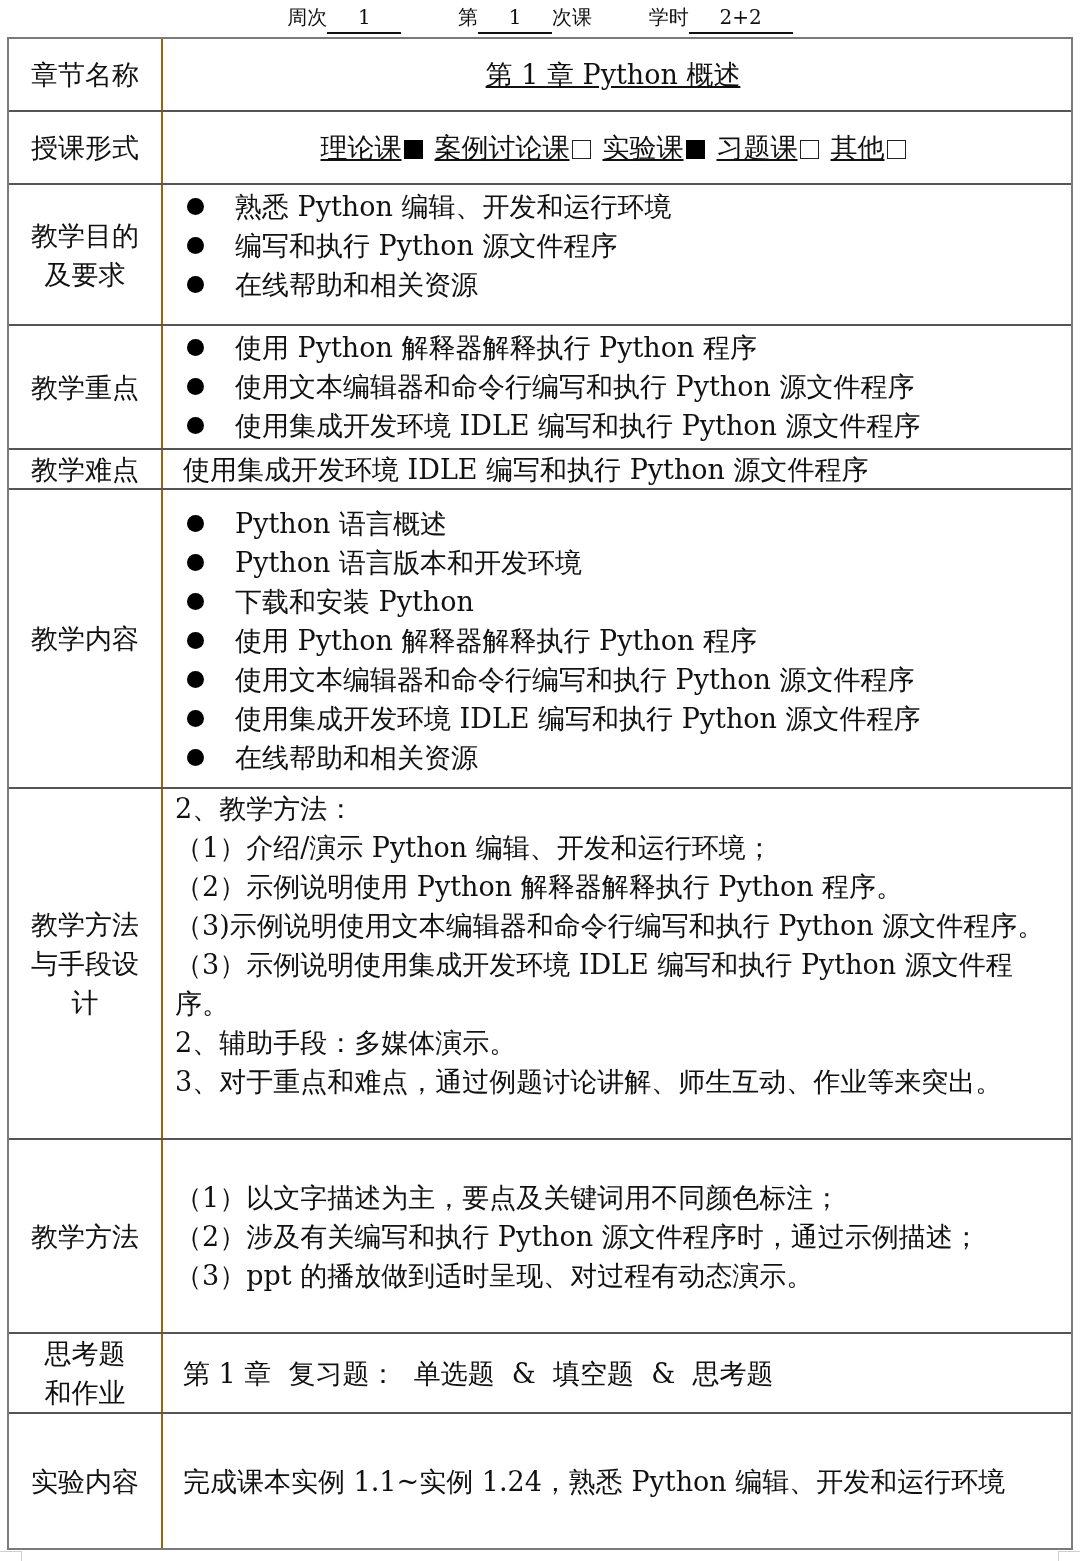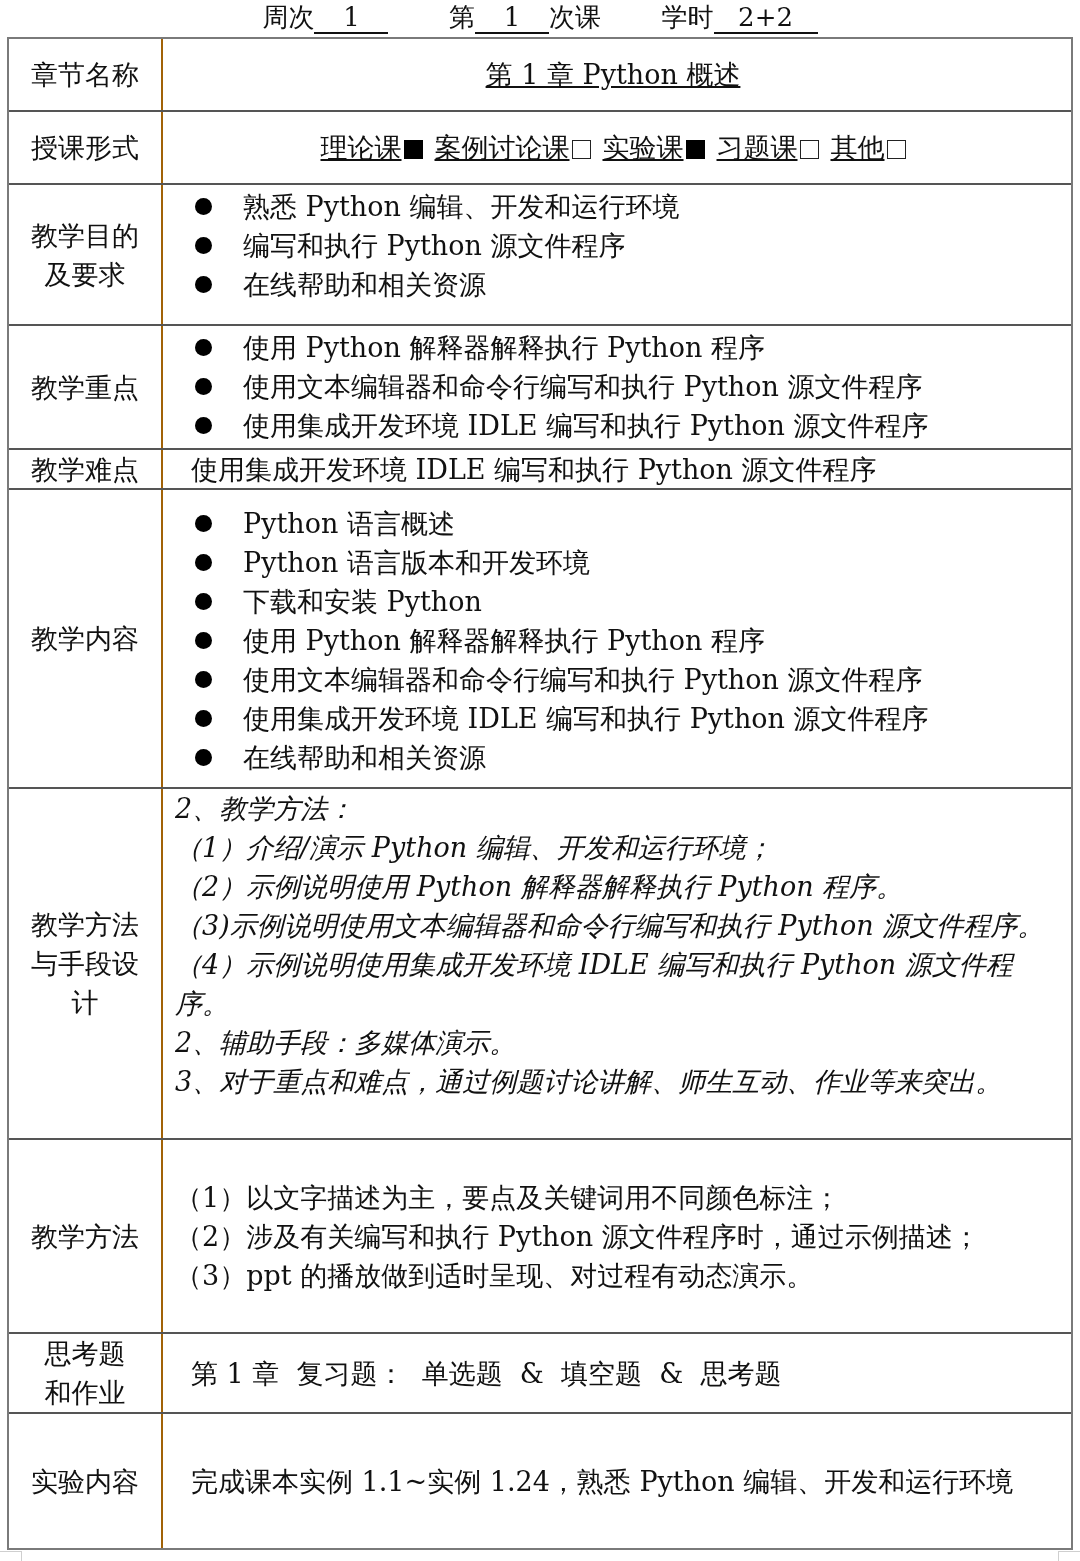--- a/index.html
+++ b/index.html
@@ -14,21 +14,21 @@
     overflow: hidden;
     font-family: "DejaVu Serif", "Liberation Serif", serif;
     color: #111;
   }
   .header {
     position: absolute;
     left: 0;
     top: 0;
     width: 1080px;
     height: 36px;
-    font-size: 26px;
+    font-size: 20px;
     line-height: 34px;
     text-align: center;
     white-space: nowrap;
   }
   .header .seg { display: inline-block; }
   .header .blank {
     display: inline-block;
     border-bottom: 2px solid #111;
     line-height: 30px;
     text-align: center;
@@ -70,21 +70,21 @@
   }
   .content {
     position: absolute;
     left: 154px;
     top: 0;
     right: 0;
     height: 100%;
     box-sizing: border-box;
     font-size: 27px;
     line-height: 39px;
-    padding-left: 28px;
+    padding-left: 20px;
     padding-right: 8px;
   }
   .content.center {
     display: flex;
     align-items: center;
     justify-content: center;
     padding-left: 0;
     text-decoration: underline;
   }
   .content.vcenter {
@@ -208,26 +208,26 @@
   </div>
 
   <div class="row" style="top:748px;height:351px;">
     <div class="label">
       <div>
         <div>教学方法</div>
         <div>与手段设</div>
         <div>计</div>
       </div>
     </div>
-    <div class="content" style="padding-left:12px;font-style:italic;">
+    <div class="content" style="padding-left:12px;">
       <p class="para">2、教学方法：</p>
       <p class="para">（1）介绍/演示 Python 编辑、开发和运行环境；</p>
       <p class="para">（2）示例说明使用 Python 解释器解释执行 Python 程序。</p>
       <p class="para">（3)示例说明使用文本编辑器和命令行编写和执行 Python 源文件程序。</p>
-      <p class="para">（4）示例说明使用集成开发环境 IDLE 编写和执行 Python 源文件程序。</p>
+      <p class="para">（3）示例说明使用集成开发环境 IDLE 编写和执行 Python 源文件程序。</p>
       <p class="para">2、辅助手段：多媒体演示。</p>
       <p class="para" style="white-space:nowrap;">3、对于重点和难点，通过例题讨论讲解、师生互动、作业等来突出。</p>
     </div>
   </div>
 
   <div class="row" style="top:1099px;height:194px;">
     <div class="label">教学方法</div>
     <div class="content vcenter" style="padding-left:12px;">
       <div>
         <p class="para">（1）以文字描述为主，要点及关键词用不同颜色标注；</p>

